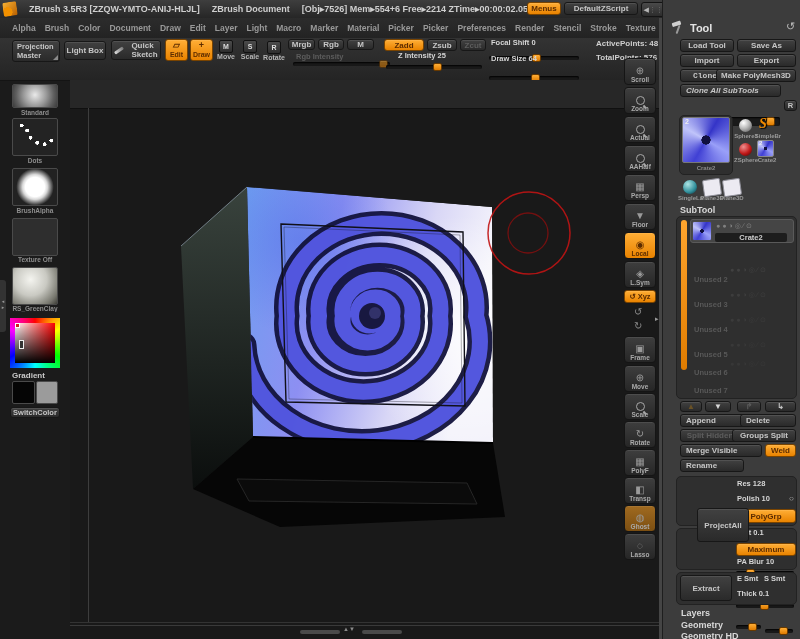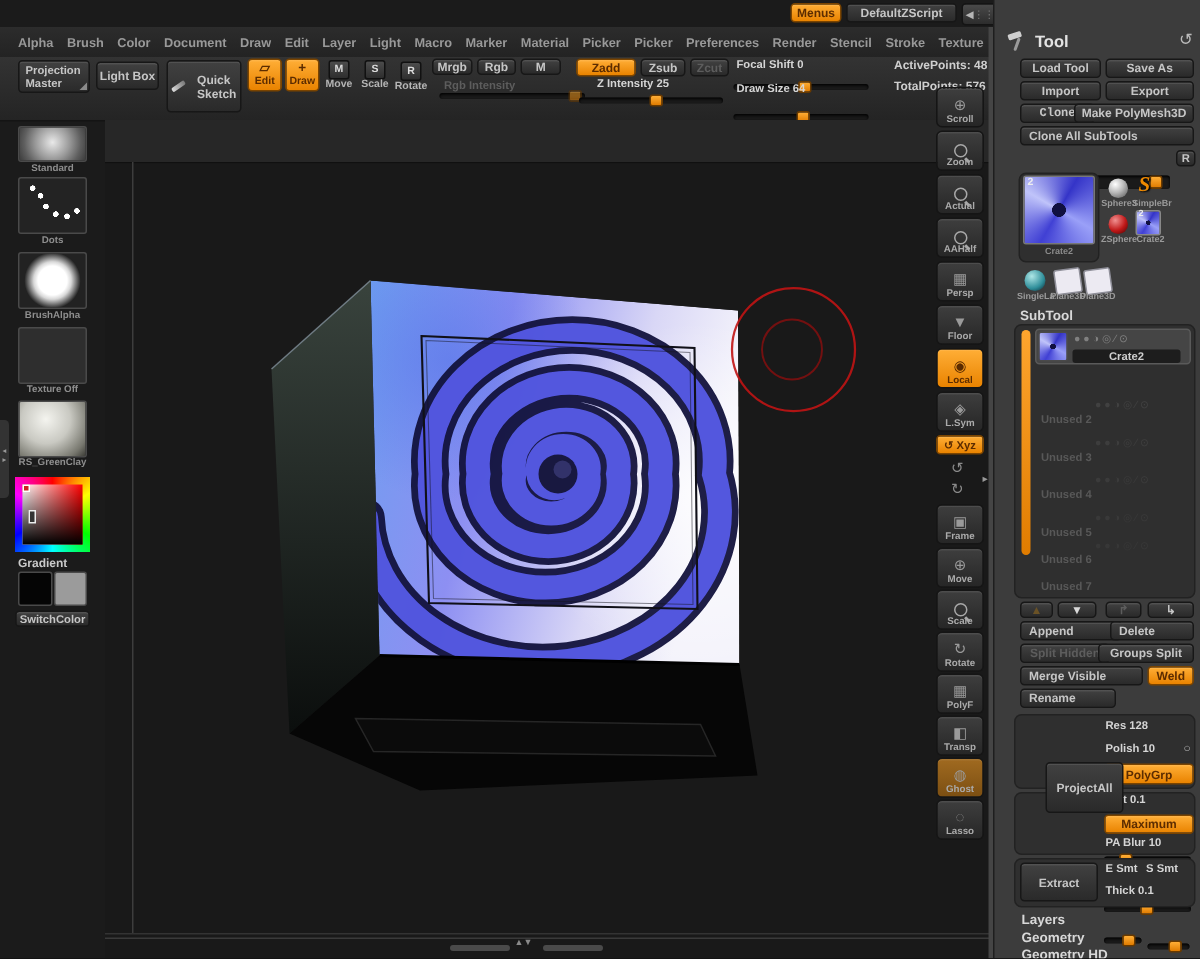--- a/index.html
+++ b/index.html
@@ -69,20 +69,26 @@
   .sph{border-radius:50%;}
   .spiral{background:radial-gradient(circle at 50% 50%,#101040 0 14%,rgba(0,0,0,0) 15%),
           conic-gradient(from 30deg,#3434c8,#9aa0f8,#4040d4,#c0c4fa,#3434c8);}
   .planetile{background:#eceaf2;border:1px solid #8f8f99;border-radius:2px;transform:rotate(-8deg);}
 </style>
 </head>
 <body>
 
 <div id="root">
 
+  <div class="abs titlebar">
+    <span class="logo"></span>
+    <span class="tbtxt">ZBrush 3.5R3 [ZZQW-YMTO-ANIJ-HLJL]</span>
+    <span class="tbtxt">ZBrush Document</span>
+    <span class="tbtxt">[Obj▸7526]  Mem▸554+6  Free▸2214  ZTime▸00:00:02.05</span>
+  </div>
   <div class="abs b ob" style="left:527px;top:2px;width:34px;height:13px;font-size:8px;">Menus</div>
   <div class="abs b" style="left:564px;top:2px;width:74px;height:13px;font-size:8px;">DefaultZScript</div>
   <div class="abs winbtn" style="left:641px;top:2px;width:28px;">
       <span>◀</span>
       <span style="color:#777">⋮⋮</span>
       <span>▶</span>
     </div>
   <div class="abs winbtn" style="left:672px;top:2px;width:28px;">
       <span class="winstack"></span>
       <span>▶</span>
@@ -126,21 +132,21 @@
 
   </div>
 
   <div class="abs shelf"></div>
   <div class="abs b twoline" style="left:12px;top:40px;width:48px;height:22px;font-size:7.5px;">
     <span>Projection</span>
     <span>Master</span>
     <span class="fold"></span>
   </div>
   <div class="abs b" style="left:64px;top:41px;width:42px;height:19px;">Light Box</div>
-  <div class="abs b" style="left:111px;top:40px;width:50px;height:35px;gap:3px;">
+  <div class="abs b" style="left:111px;top:40px;width:50px;height:20px;gap:3px;">
     <span style="width:10px;height:3px;background:linear-gradient(90deg,#ddd,#777);transform:rotate(-35deg);border-radius:1px;"></span>
     <span class="twoline" style="display:flex;">
         <span>Quick</span>
         <span>Sketch</span>
       </span>
   </div>
   <div class="abs b ob twoline" style="left:165px;top:39px;width:23px;height:22px;align-items:center;padding:0;">
     <span style="font-size:9px;line-height:9px;">▱</span>
     <span style="font-size:7px;">Edit</span>
   </div>
@@ -369,21 +375,21 @@
   </svg>
   <div class="abs ptitle" style="left:690px;top:22px;">Tool</div>
   <div class="abs" style="left:786px;top:20px;color:#bbb;font-size:11px;">↺</div>
 
   <div class="abs b pb" style="left:680px;top:39px;width:54px;">Load Tool</div>
   <div class="abs b pb" style="left:737px;top:39px;width:59px;">Save As</div>
   <div class="abs b pb" style="left:680px;top:54px;width:54px;">Import</div>
   <div class="abs b pb" style="left:737px;top:54px;width:59px;">Export</div>
   <div class="abs b pb" style="left:680px;top:69px;width:50px;font-family:Liberation Mono, monospace;">Clone</div>
   <div class="abs b pb" style="left:716px;top:69px;width:80px;">Make PolyMesh3D</div>
-  <div class="abs b pb" style="left:680px;top:84px;width:116px;justify-content:flex-start;padding-left:5px;">Clone All SubTools</div>
+  <div class="abs b pb" style="left:680px;top:84px;width:101px;justify-content:flex-start;padding-left:5px;font-style:italic;">Clone All SubTools</div>
 
   <div class="abs track" style="left:680px;top:101px;width:100px;height:9px;">
     <span class="zsl-lbl" style="position:absolute;left:3px;top:-1px;font-size:7.5px;">Crate2. 48</span>
     <span class="handle" style="left:86px;top:0;height:9px;"></span>
   </div>
   <div class="abs b" style="left:784px;top:100px;width:13px;height:11px;font-size:7.5px;">R</div>
 
   <div class="abs groupbox" style="left:679px;top:115px;width:54px;height:60px;"></div>
   <div class="abs spiral thumb" style="left:682px;top:117px;width:48px;height:46px;border-color:#777;">
     <span style="position:absolute;left:2px;top:0;font-size:7px;color:#eee;font-weight:bold;">2</span>

